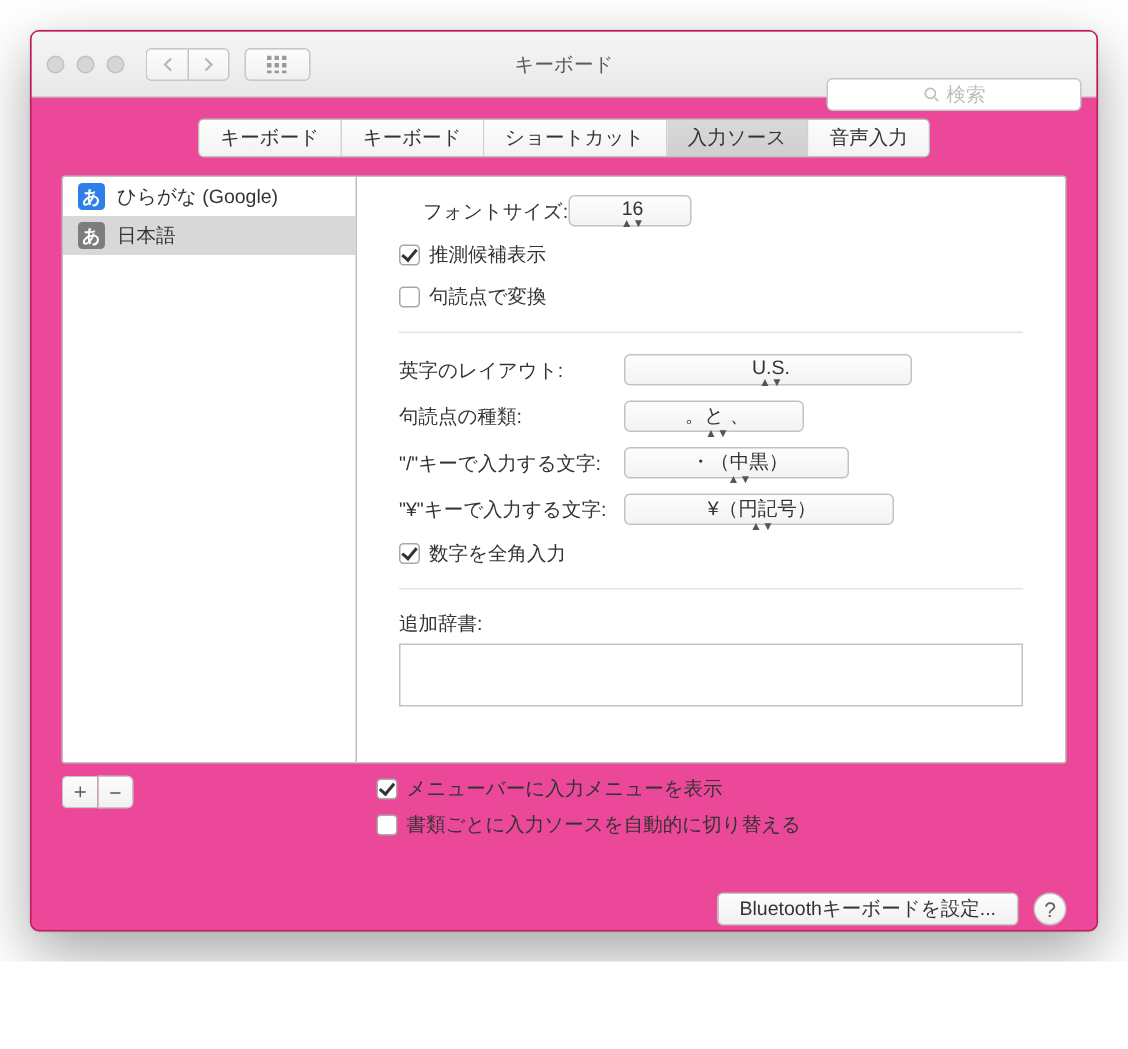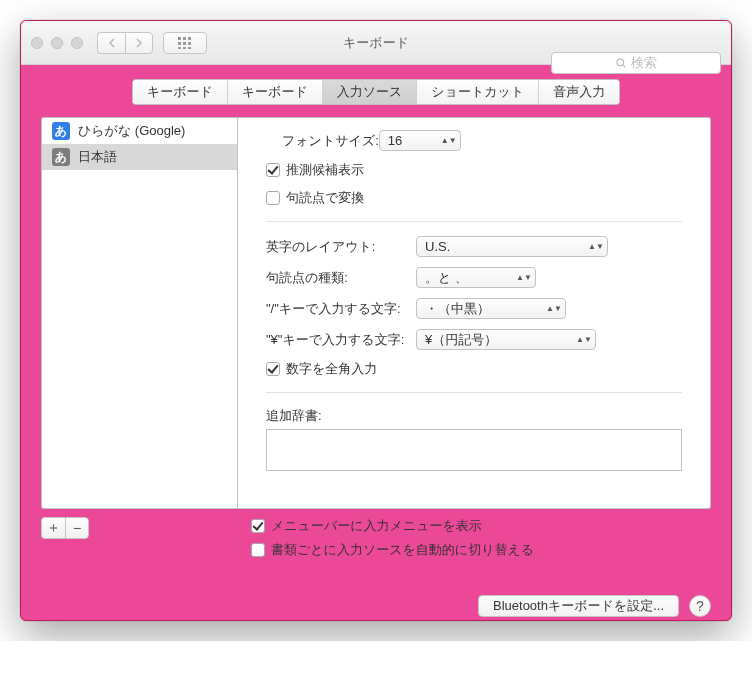--- a/index.html
+++ b/index.html
@@ -122,21 +122,21 @@
     .chk-box.checked::after {
       content: ""; position: absolute; left: 3px; top: 0px;
       width: 4px; height: 8px; border: solid #333; border-width: 0 2px 2px 0;
       transform: rotate(40deg);
     }
     .select {
       height: 21px; border: 1px solid #c2c2c2; border-radius: 4px;
       background: linear-gradient(#fdfdfd,#f3f3f3);
       display: inline-flex; align-items: center; justify-content: space-between;
       padding: 0 4px 0 8px;
-      font-size: 13px; color: #333;
+      font-size: 13px; color: #333; flex-direction: column;
     }
     .select .arrows {
       width: 14px; display: flex; flex-direction: column; align-items: center; line-height: 5px; font-size: 8px; color: #555;
     }
     .select.wide { width: 100%; }
     hr.sep { border: none; border-top: 1px solid #e3e3e3; margin: 14px 0; }
     .two-col { display: flex; align-items: center; margin-bottom: 10px; }
     .two-col .lbl { width: 150px; font-size: 13px; }
     .textarea {
       width: 100%; height: 42px; border: 1px solid #c2c2c2; background: #fff; margin-top: 4px;
@@ -221,22 +221,22 @@
           <line x1="11" y1="11" x2="14" y2="14" stroke="currentColor" stroke-width="1.5"></line>
         </svg>
       <span>検索</span>
     </div>
   </div>
 
   <div class="tabs-row">
     <div class="tabs">
       <div class="tab">キーボード</div>
       <div class="tab">キーボード</div>
+      <div class="tab">ショートカット</div>
       <div class="tab selected">入力ソース</div>
-      <div class="tab">ショートカット</div>
       <div class="tab">音声入力</div>
     </div>
   </div>
 
   <div class="content-area">
     <div class="split">
 
       <div class="sidebar">
         <div class="source-item">
           <span class="source-icon src-blue">あ</span>

